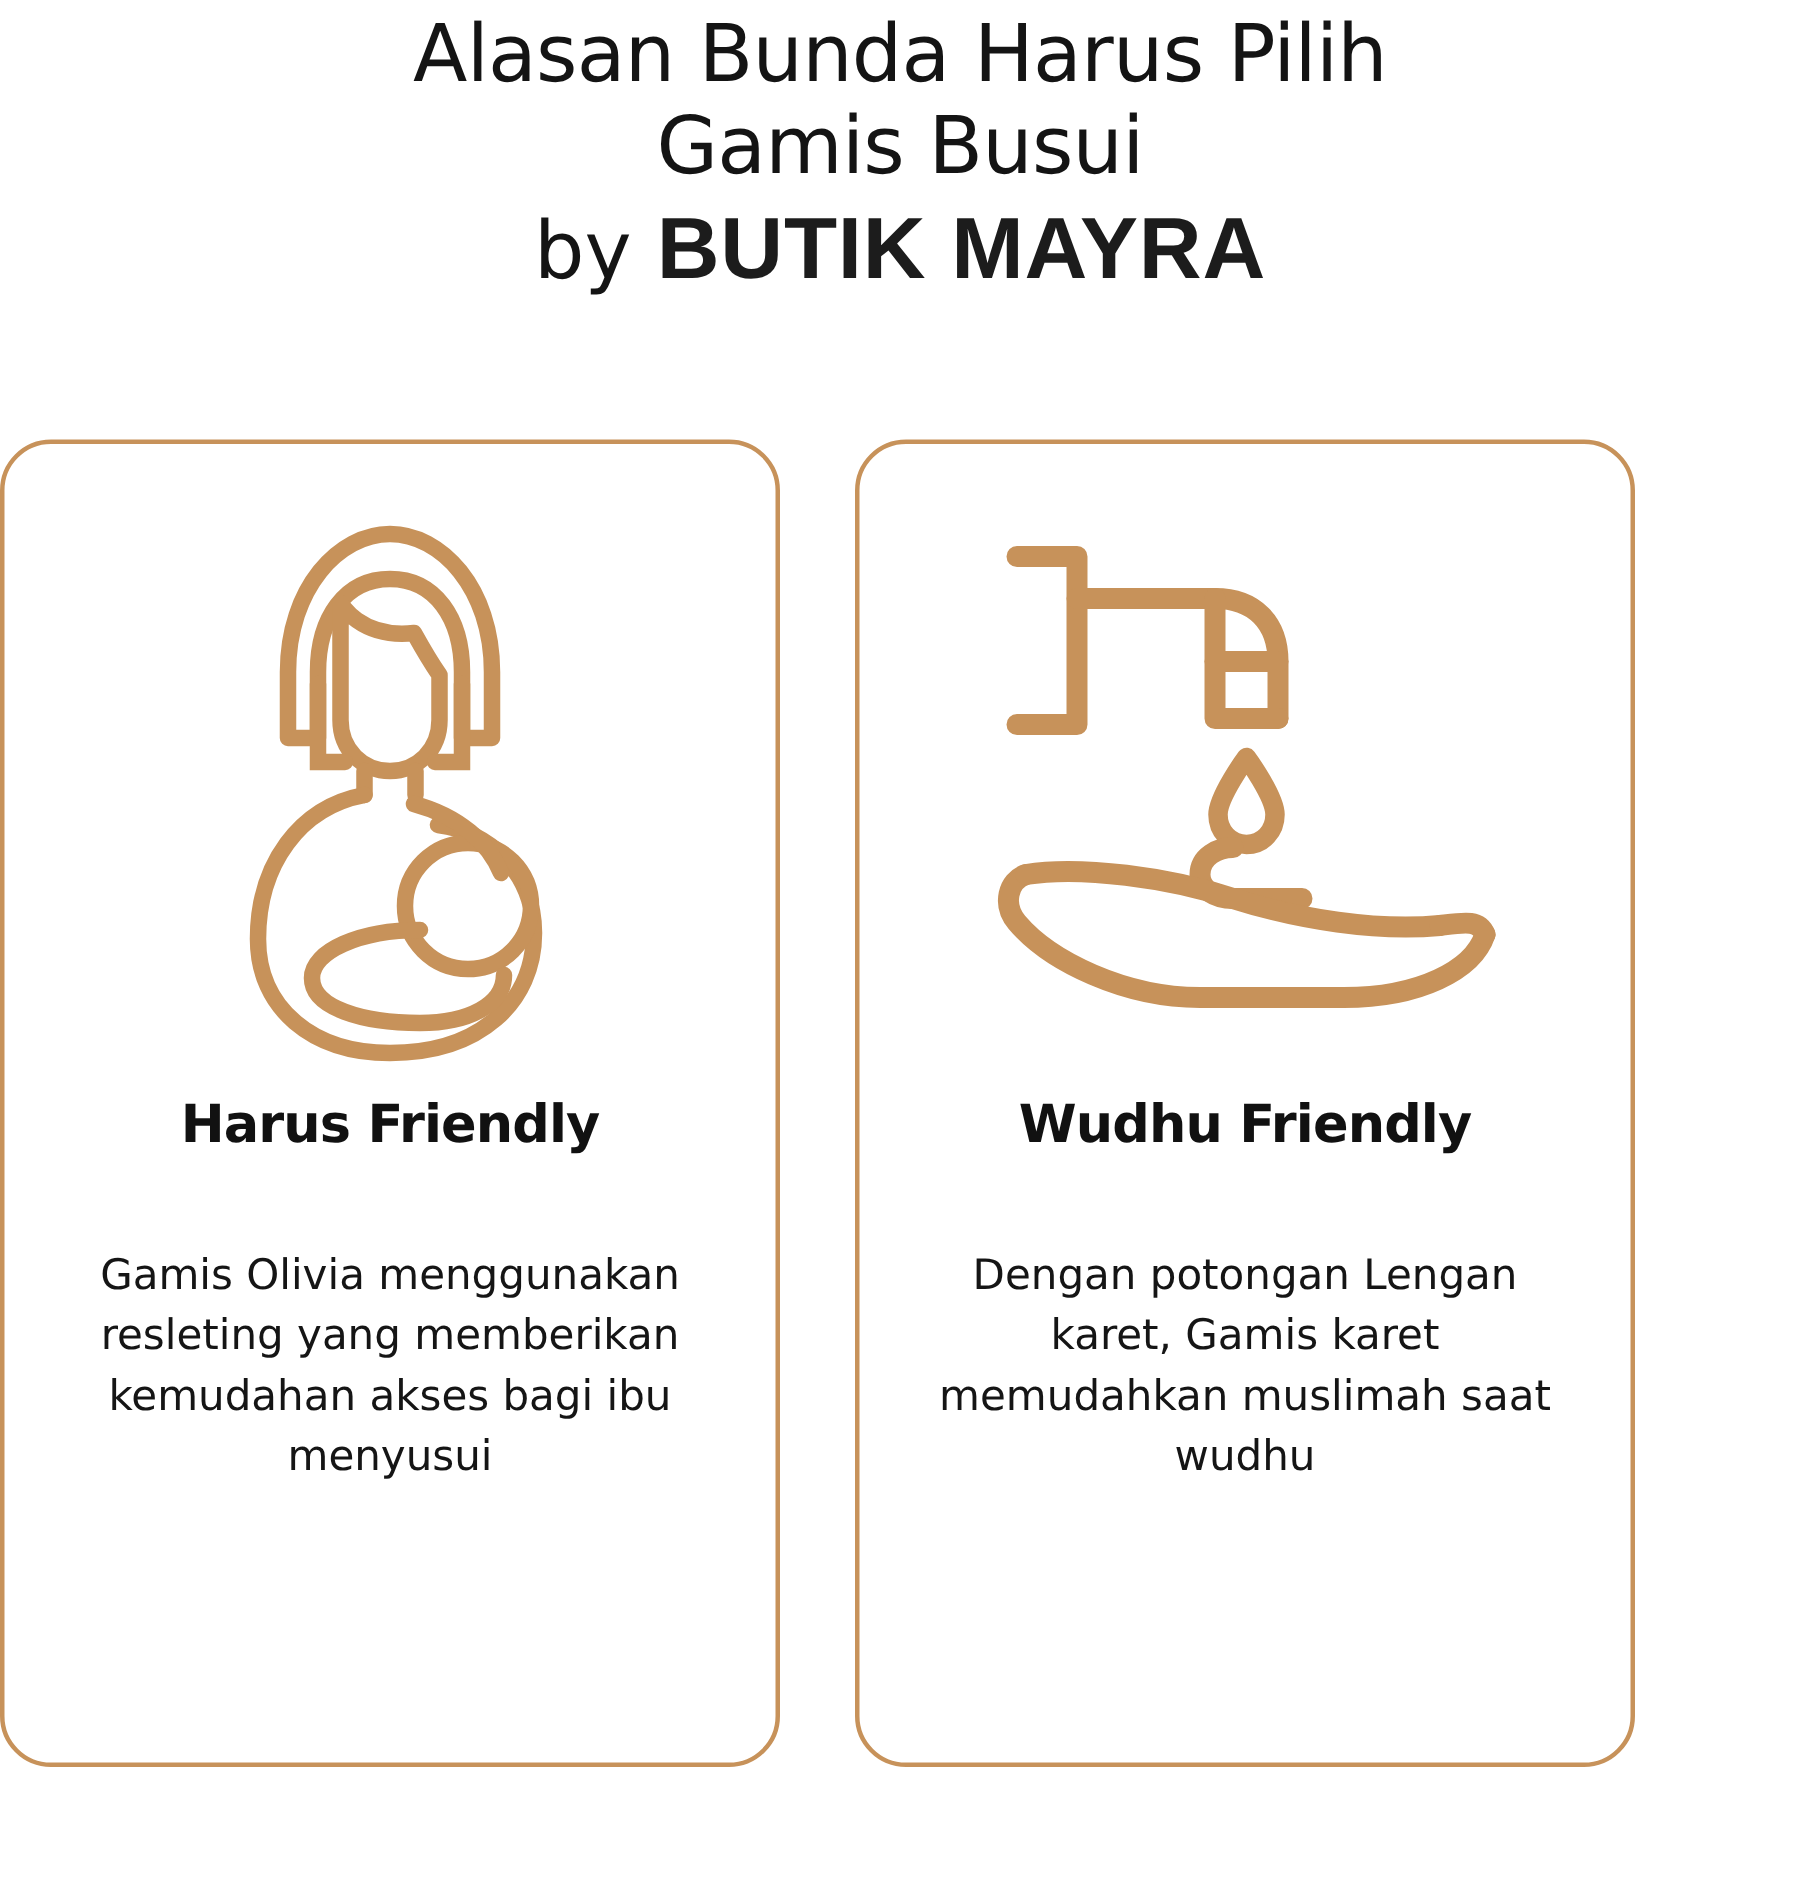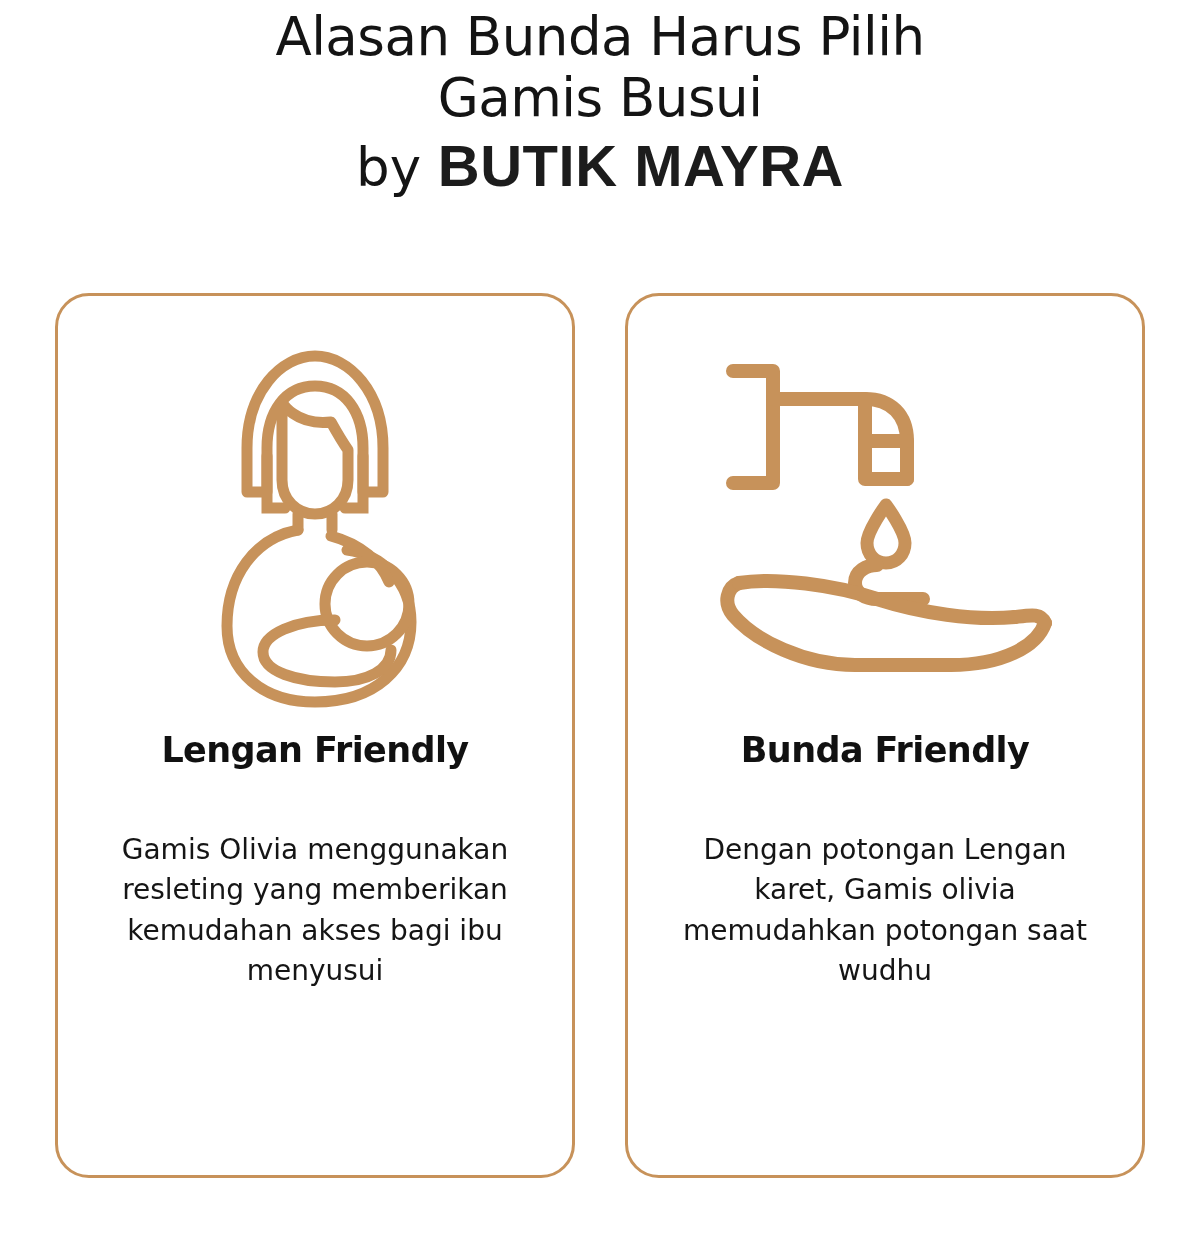--- a/index.html
+++ b/index.html
@@ -15,21 +15,20 @@
     overflow: hidden;
     position: relative;
   }
 
   .page {
     width: 1200px;
     height: 1079px;
     box-sizing: border-box;
     display: flex;
     flex-direction: column;
-    align-items: center;
   }
 
   
   .heading {
     width: 100%;
     text-align: center;
     padding-top: 6px;
   }
   .heading .line1,
   .heading .line2 {
@@ -129,21 +128,21 @@
 
           <path d="M113 200 C70 208 42 246 42 296 C42 342 78 372 130 372 C190 372 226 338 226 292 C226 252 196 224 162 220" stroke="#c7925a" stroke-width="11" stroke-linecap="round" fill="none"></path>
 
           <circle cx="182" cy="274" r="42" stroke="#c7925a" stroke-width="11" fill="none"></circle>
 
           <path d="M150 290 C110 290 78 304 78 322 C78 342 112 352 150 352 C182 352 206 340 206 320" stroke="#c7925a" stroke-width="11" stroke-linecap="round" fill="none"></path>
 
           <path d="M146 206 C176 214 196 232 204 252" stroke="#c7925a" stroke-width="11" stroke-linecap="round" fill="none"></path>
         </svg>
       </div>
-      <div class="card-title">Lengan Friendly</div>
+      <div class="card-title">Harus Friendly</div>
       <div class="card-body">Gamis Olivia menggunakan resleting yang memberikan kemudahan akses bagi ibu menyusui</div>
     </div>
 
     <div class="card">
       <div class="card-icon">
         <svg width="340" height="330" viewBox="0 0 340 330" fill="none" xmlns="http://www.w3.org/2000/svg">
 
           <path d="M18 16 L58 16 L58 128 L18 128" stroke="#c7925a" stroke-width="14" stroke-linecap="round" stroke-linejoin="round" fill="none"></path>
 
           <path d="M58 44 L150 44 C176 44 192 60 192 86 L192 124" stroke="#c7925a" stroke-width="14" stroke-linecap="round" stroke-linejoin="round" fill="none"></path>
@@ -151,18 +150,18 @@
           <path d="M150 44 L150 124 L192 124" stroke="#c7925a" stroke-width="14" stroke-linecap="round" stroke-linejoin="round" fill="none"></path>
 
           <path d="M171 150 C171 150 152 176 152 188 C152 199 160 208 171 208 C182 208 190 199 190 188 C190 176 171 150 171 150 Z" stroke="#c7925a" stroke-width="13" stroke-linejoin="round" fill="none"></path>
 
           <path d="M162 210 C152 210 140 216 140 228 C140 238 150 244 162 244 L208 244" stroke="#c7925a" stroke-width="14" stroke-linecap="round" stroke-linejoin="round" fill="none"></path>
           <path d="M24 228 C12 232 8 248 18 260 C40 286 90 310 140 310 L236 310 C286 310 322 292 330 268" stroke="#c7925a" stroke-width="14" stroke-linecap="round" stroke-linejoin="round" fill="none"></path>
           <path d="M24 228 C60 222 120 230 162 244 C206 258 258 266 300 262" stroke="#c7925a" stroke-width="14" stroke-linecap="round" stroke-linejoin="round" fill="none"></path>
           <path d="M300 262 C316 260 326 258 330 268" stroke="#c7925a" stroke-width="14" stroke-linecap="round" fill="none"></path>
         </svg>
       </div>
-      <div class="card-title">Bunda Friendly</div>
-      <div class="card-body narrow">Dengan potongan Lengan karet, Gamis olivia memudahkan potongan saat wudhu</div>
+      <div class="card-title">Wudhu Friendly</div>
+      <div class="card-body narrow">Dengan potongan Lengan karet, Gamis karet memudahkan muslimah saat wudhu</div>
     </div>
 
   </div>
 </div>
 
 </body></html>

